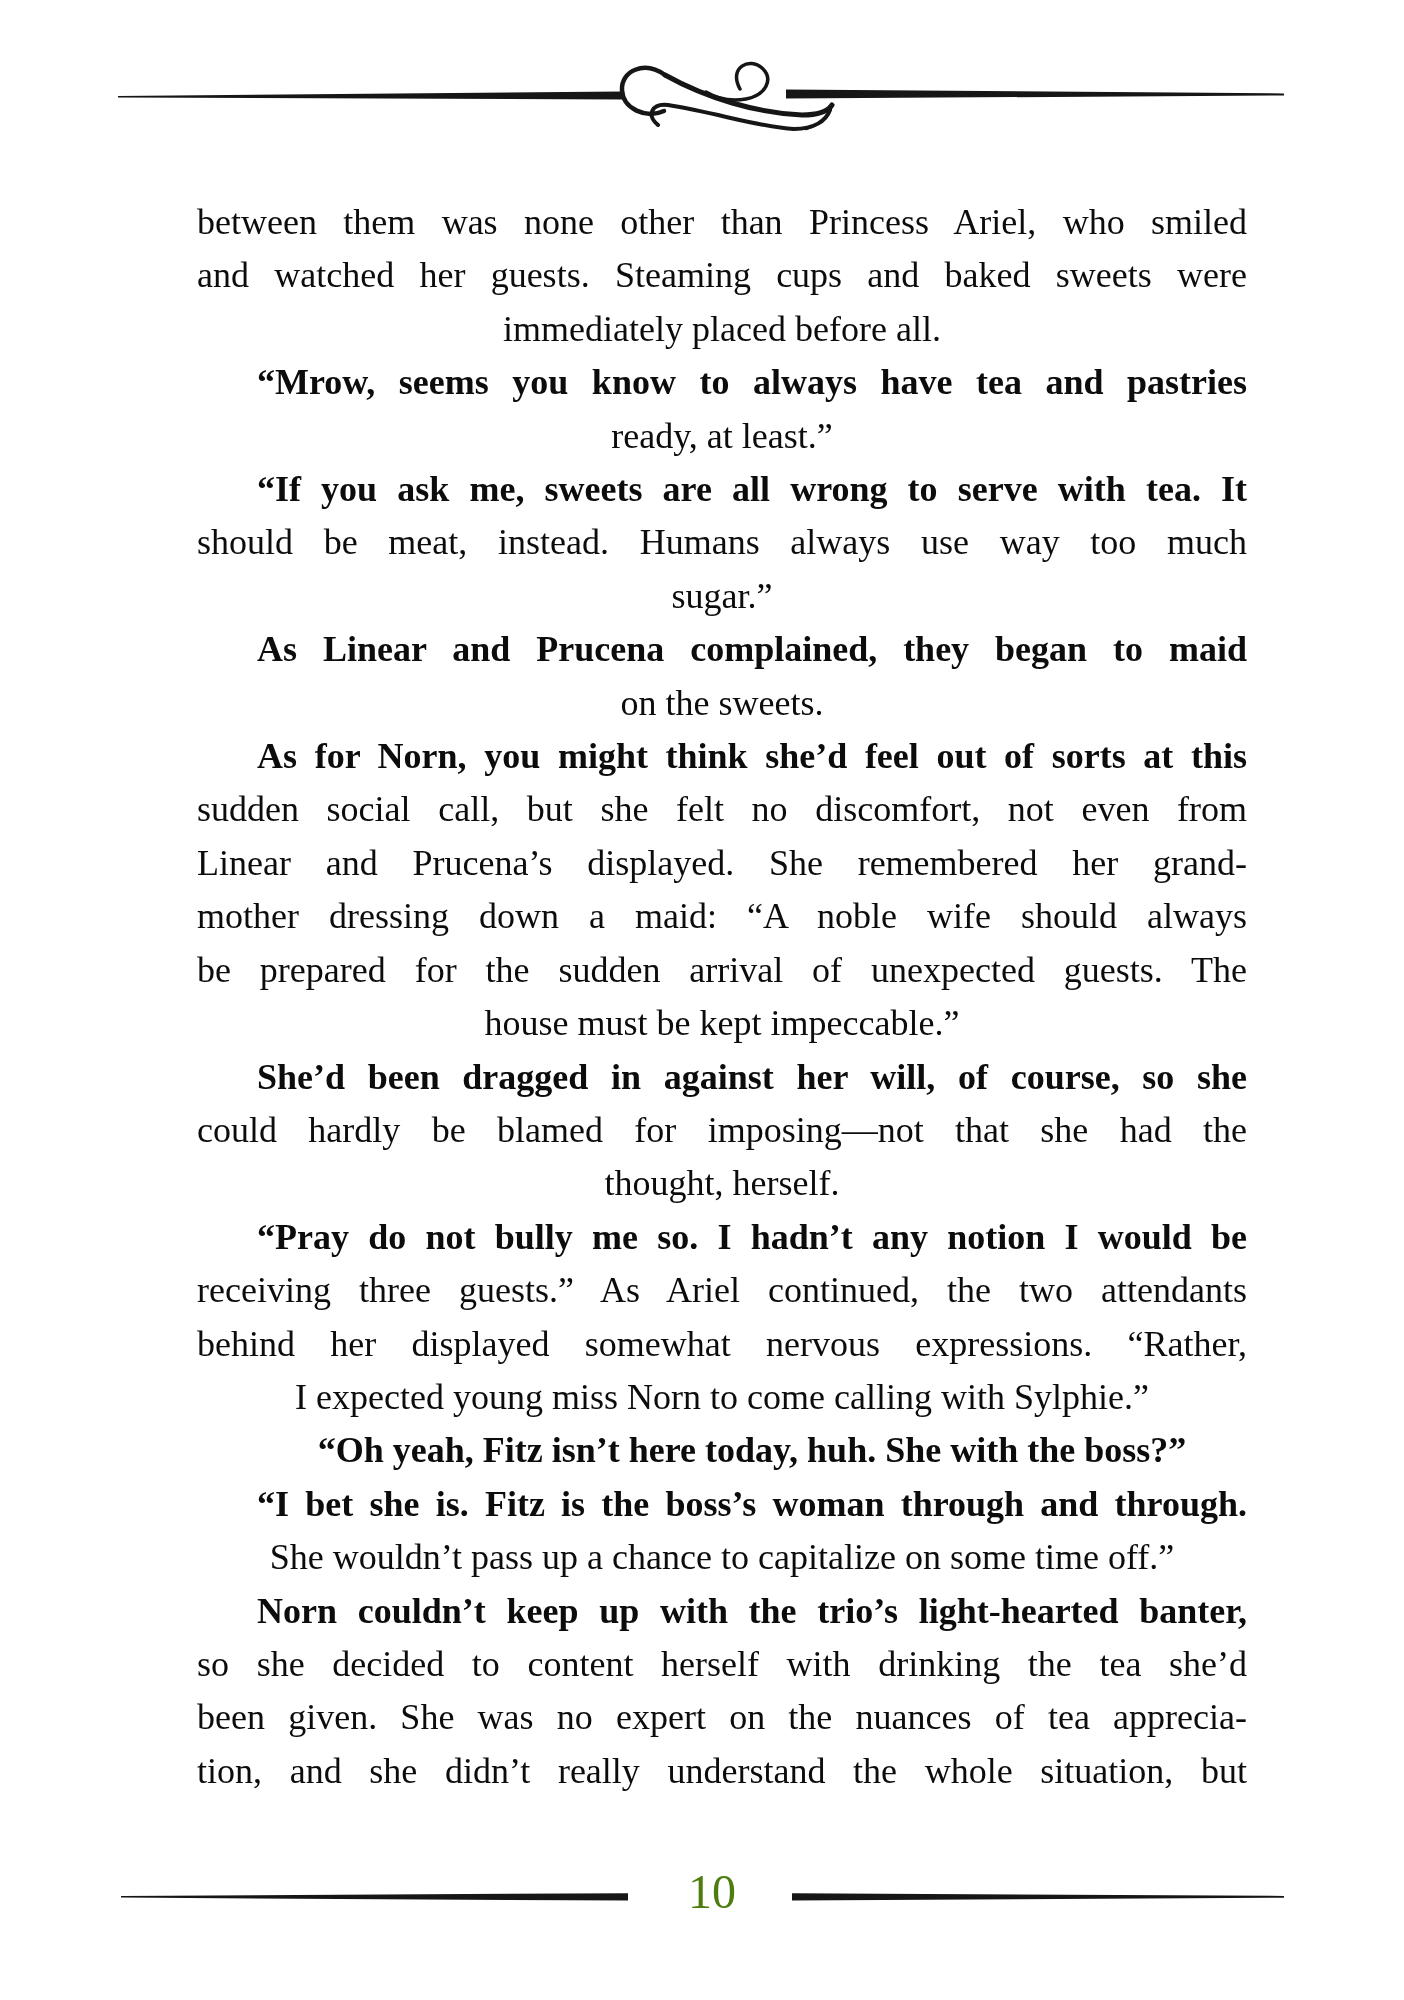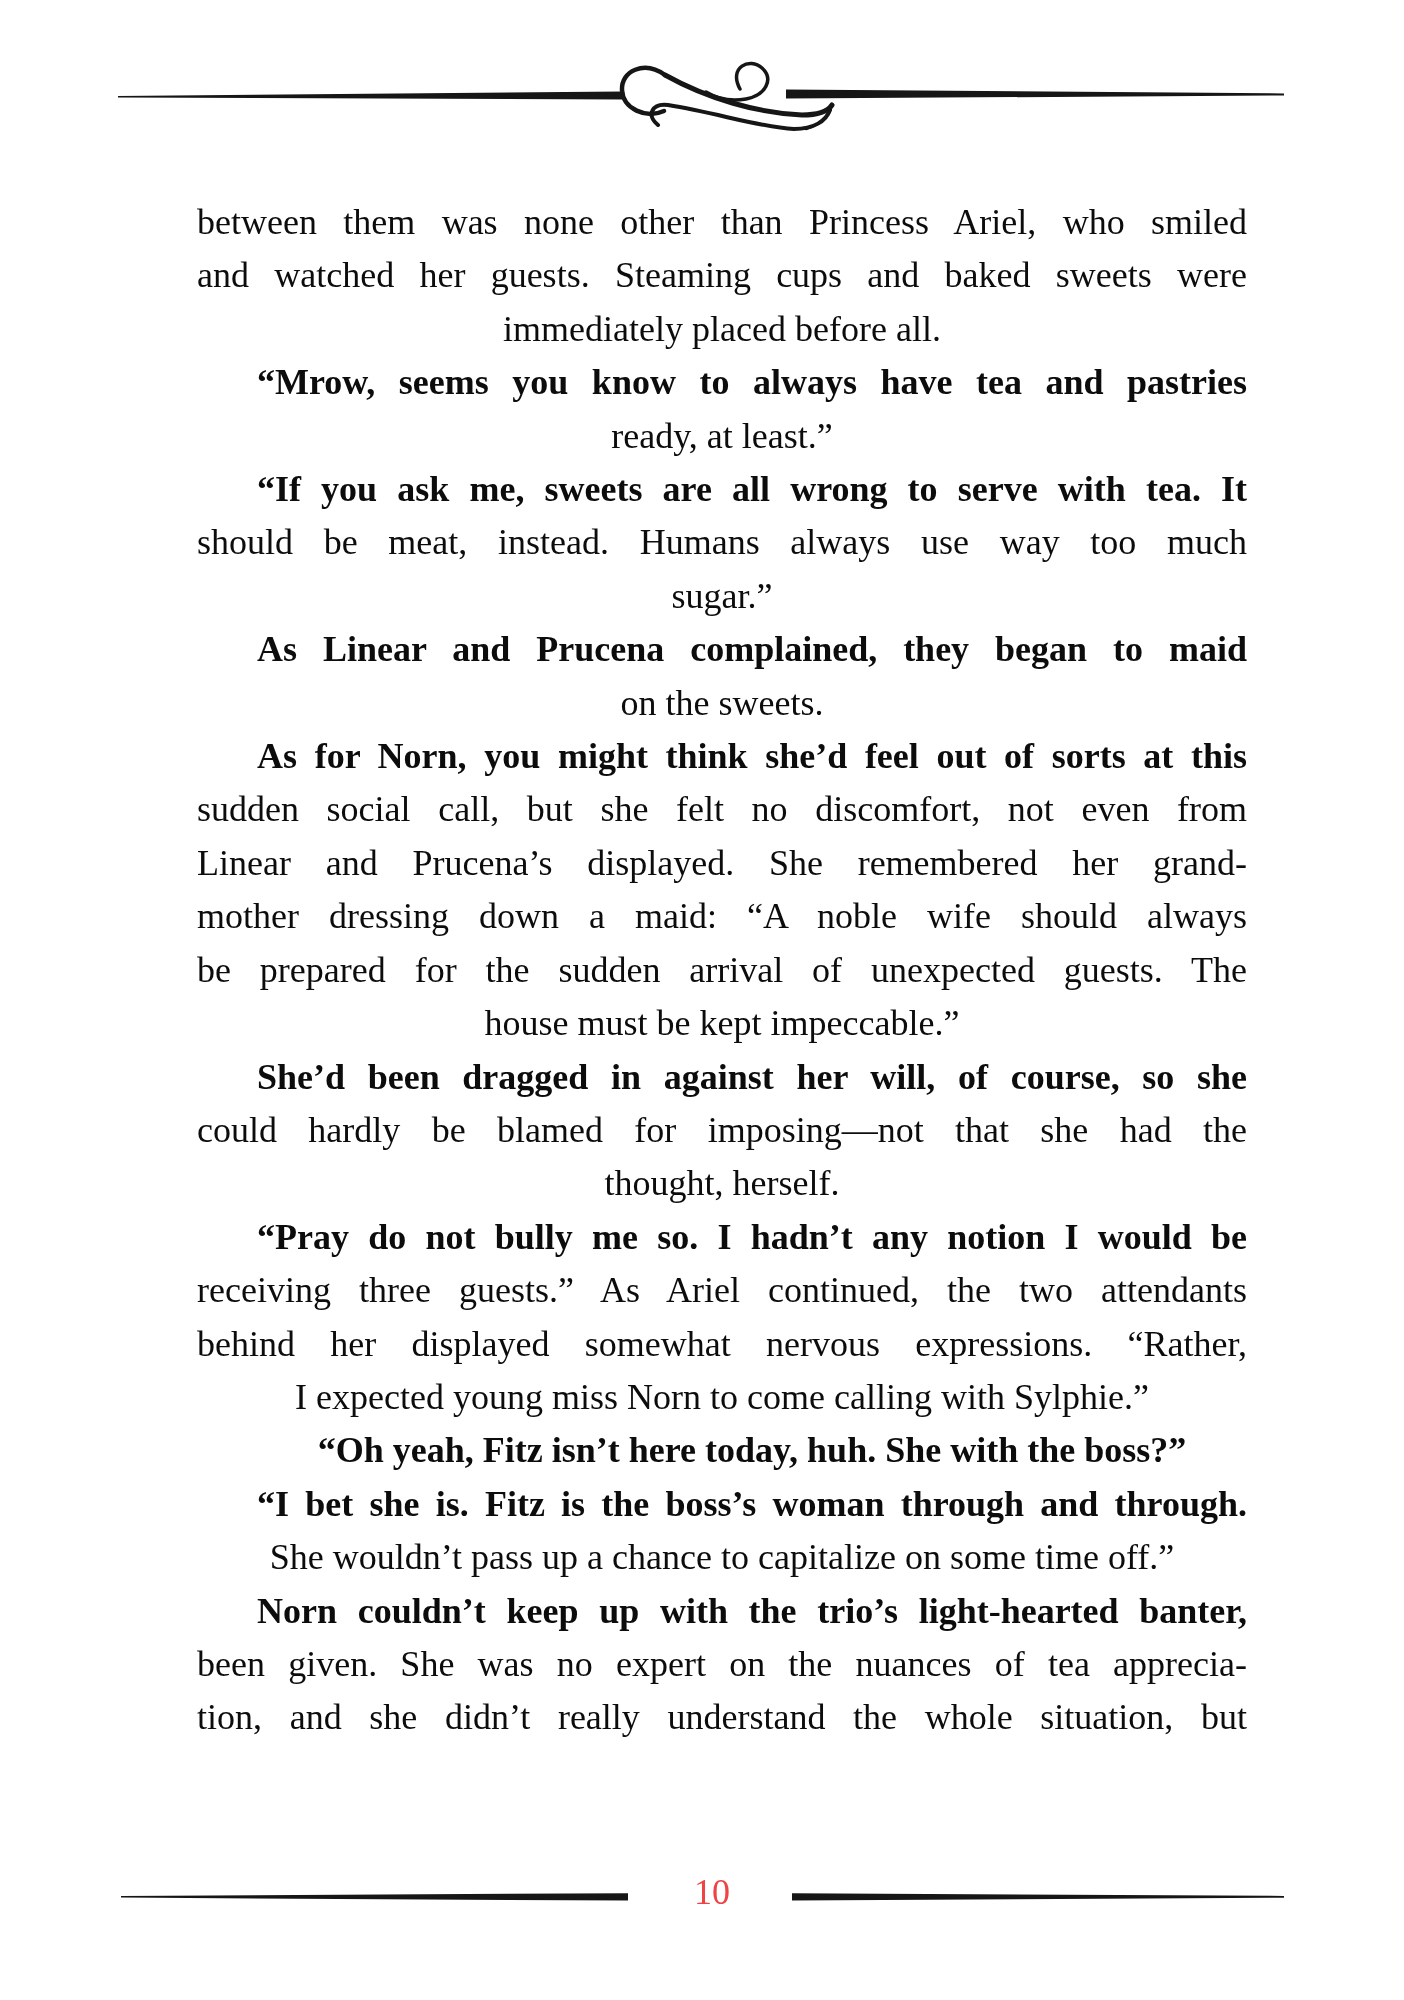--- a/index.html
+++ b/index.html
@@ -55,23 +55,23 @@
     height: 10px;
   }
   .footer-rule.left  { left: 121px; top: 1892px; width: 507px; }
   .footer-rule.right { left: 792px; top: 1892px; width: 505px; }
   .page-number {
     position: absolute;
     left: 637px;
     top: 1871px;
     width: 150px;
     text-align: center;
-    font-size: 36px;
+    font-size: 48px;
     line-height: 42px;
-    color: #ef4444;
+    color: #4d7c0f;
   }
 </style>
 </head>
 <body>
 
 <div class="page">
 
   <svg class="ornament" viewBox="0 0 1172 80" aria-hidden="true">
 
     <polygon points="0,41 0,42.5 504,44.5 504,36.5" fill="#161616"></polygon>
@@ -108,20 +108,21 @@
       <div class="line just">could hardly be blamed for imposing—not that she had the</div>
       <div class="line">thought, herself.</div>
       <div class="line indent just">“Pray do not bully me so. I hadn’t any notion I would be</div>
       <div class="line just">receiving three guests.” As Ariel continued, the two attendants</div>
       <div class="line just">behind her displayed somewhat nervous expressions. “Rather,</div>
       <div class="line">I expected young miss Norn to come calling with Sylphie.”</div>
       <div class="line indent">“Oh yeah, Fitz isn’t here today, huh. She with the boss?”</div>
       <div class="line indent just">“I bet she is. Fitz is the boss’s woman through and through.</div>
       <div class="line">She wouldn’t pass up a chance to capitalize on some time off.”</div>
       <div class="line indent just">Norn couldn’t keep up with the trio’s light-hearted banter,</div>
+      <div class="line just">so she decided to content herself with drinking the tea she’d</div>
       <div class="line just">been given. She was no expert on the nuances of tea apprecia-</div>
       <div class="line just">tion, and she didn’t really understand the whole situation, but</div>
     </div>
 
   <svg class="footer-rule left" viewBox="0 0 507 10" aria-hidden="true">
     <polygon points="0,4 507,1.2 507,8.6 0,5.6" fill="#161616"></polygon>
   </svg>
 
   <div class="page-number">10</div>
 

